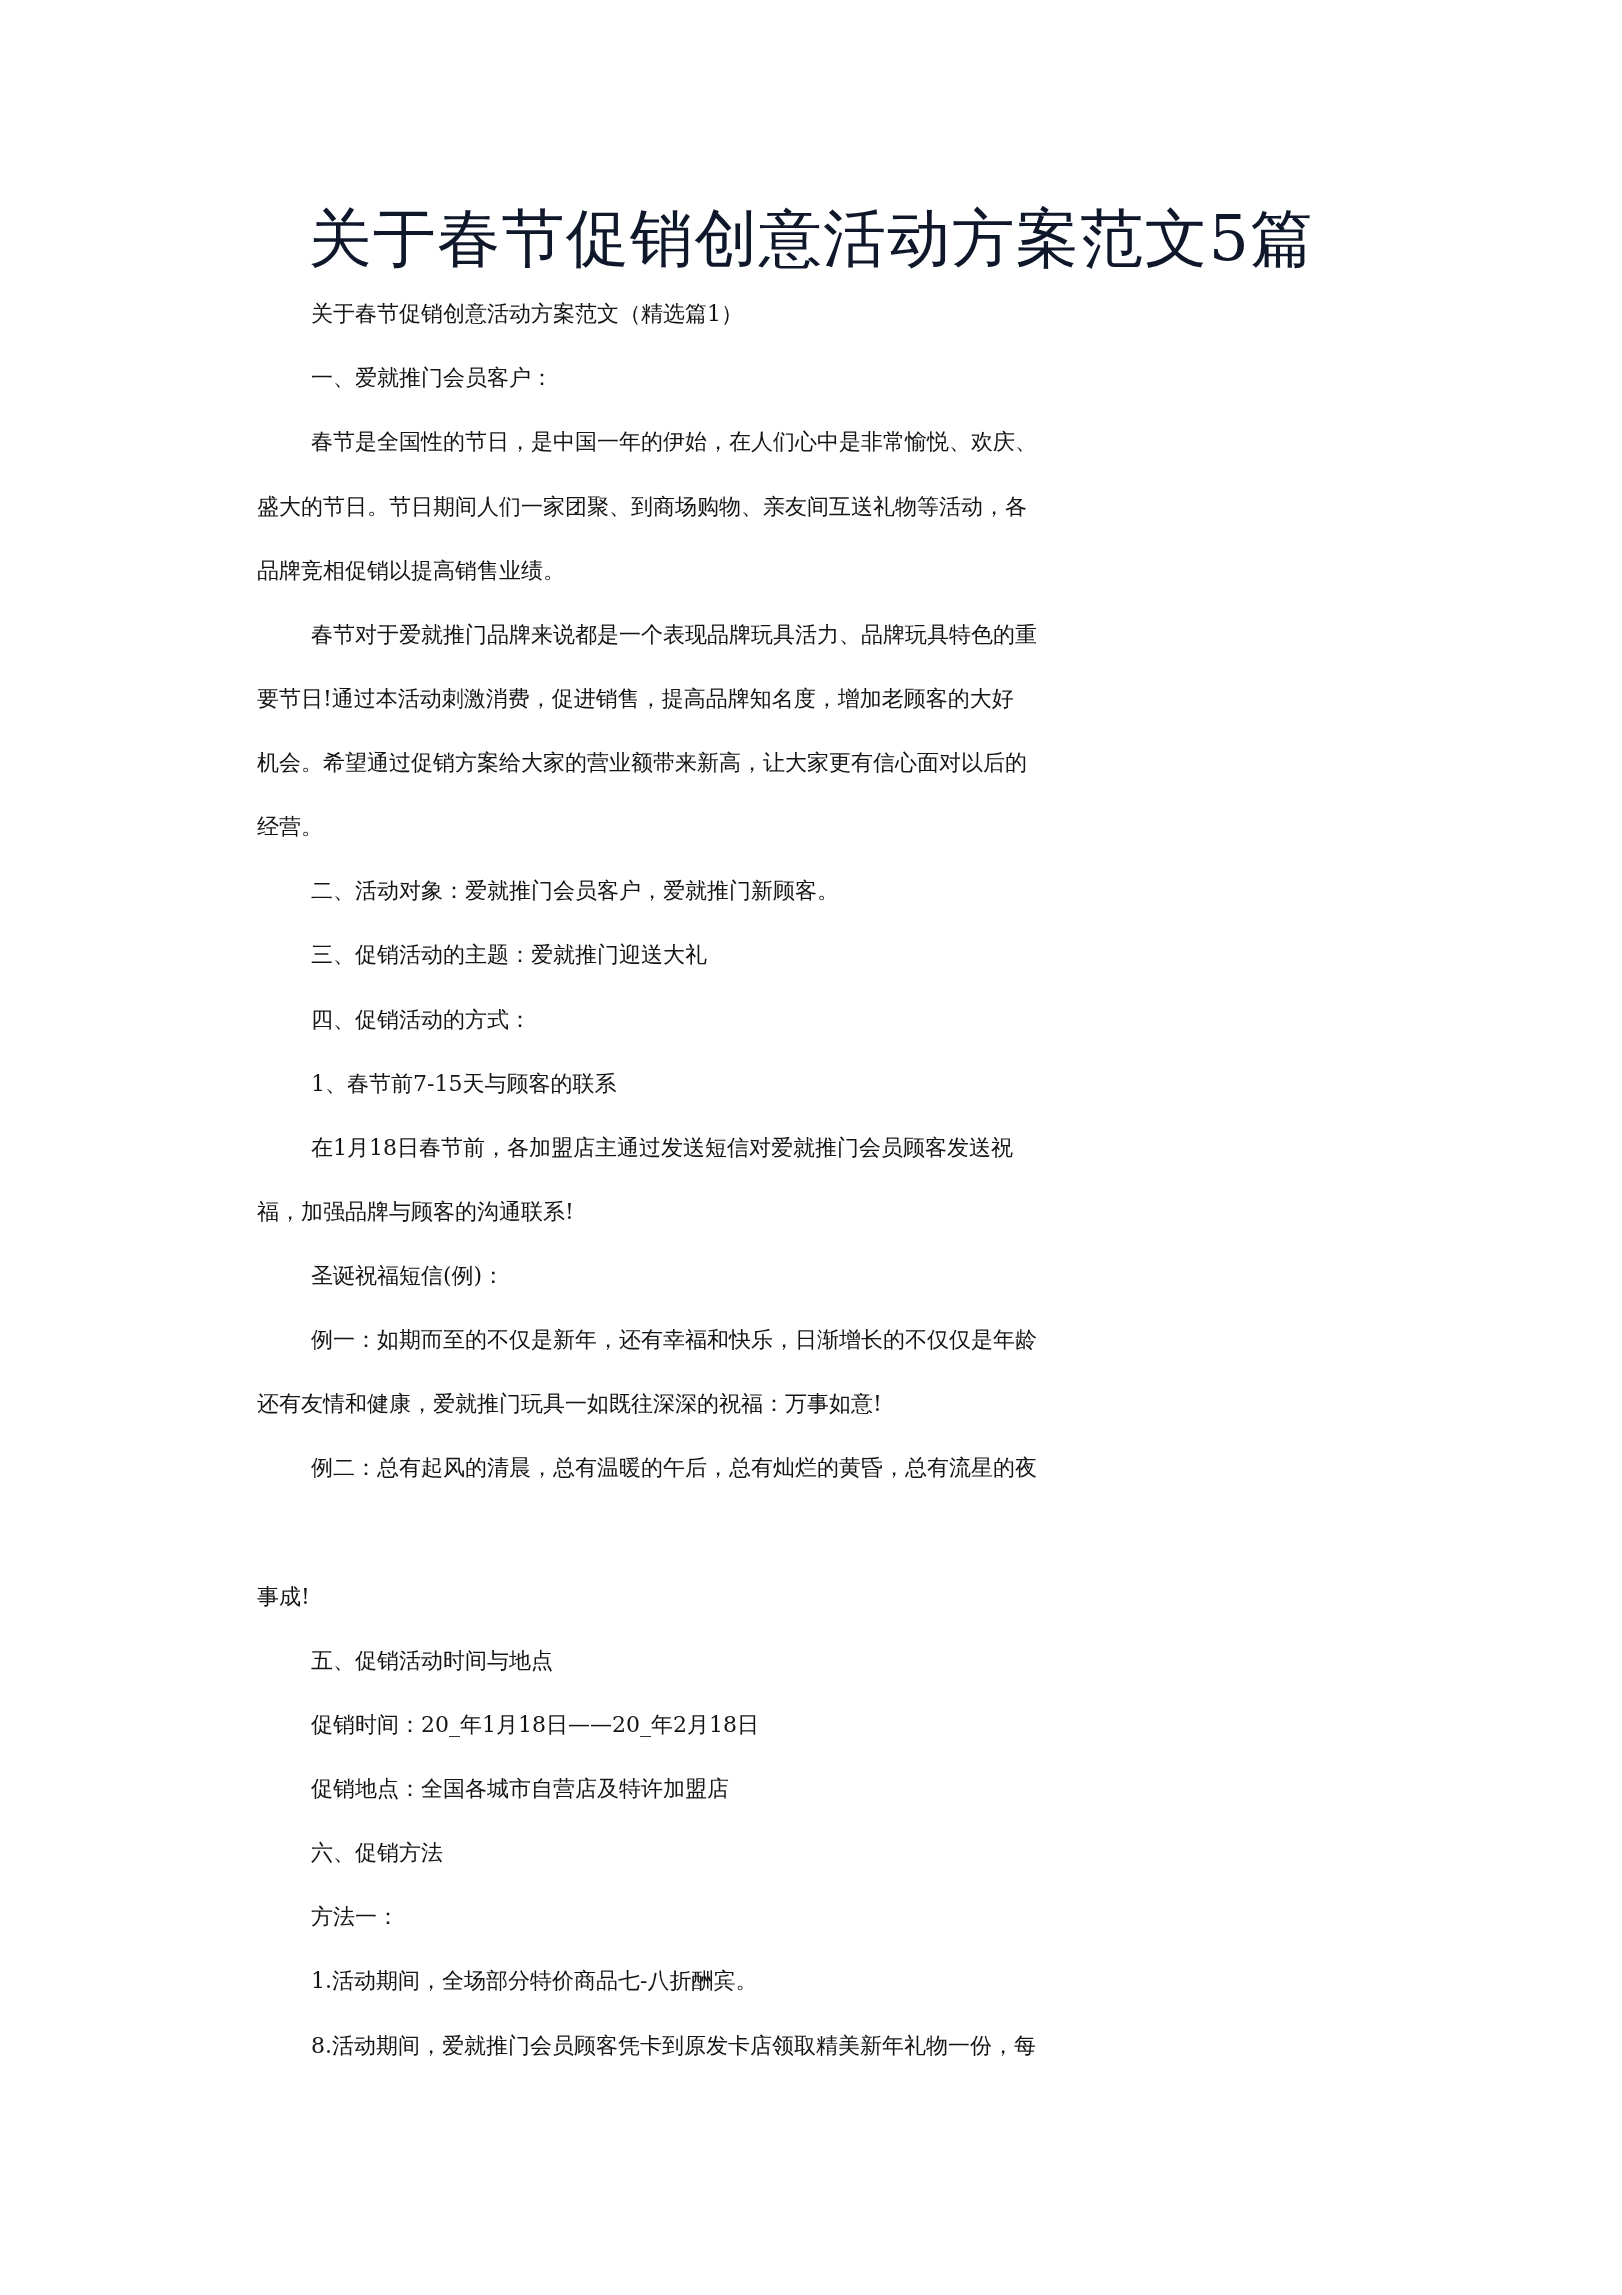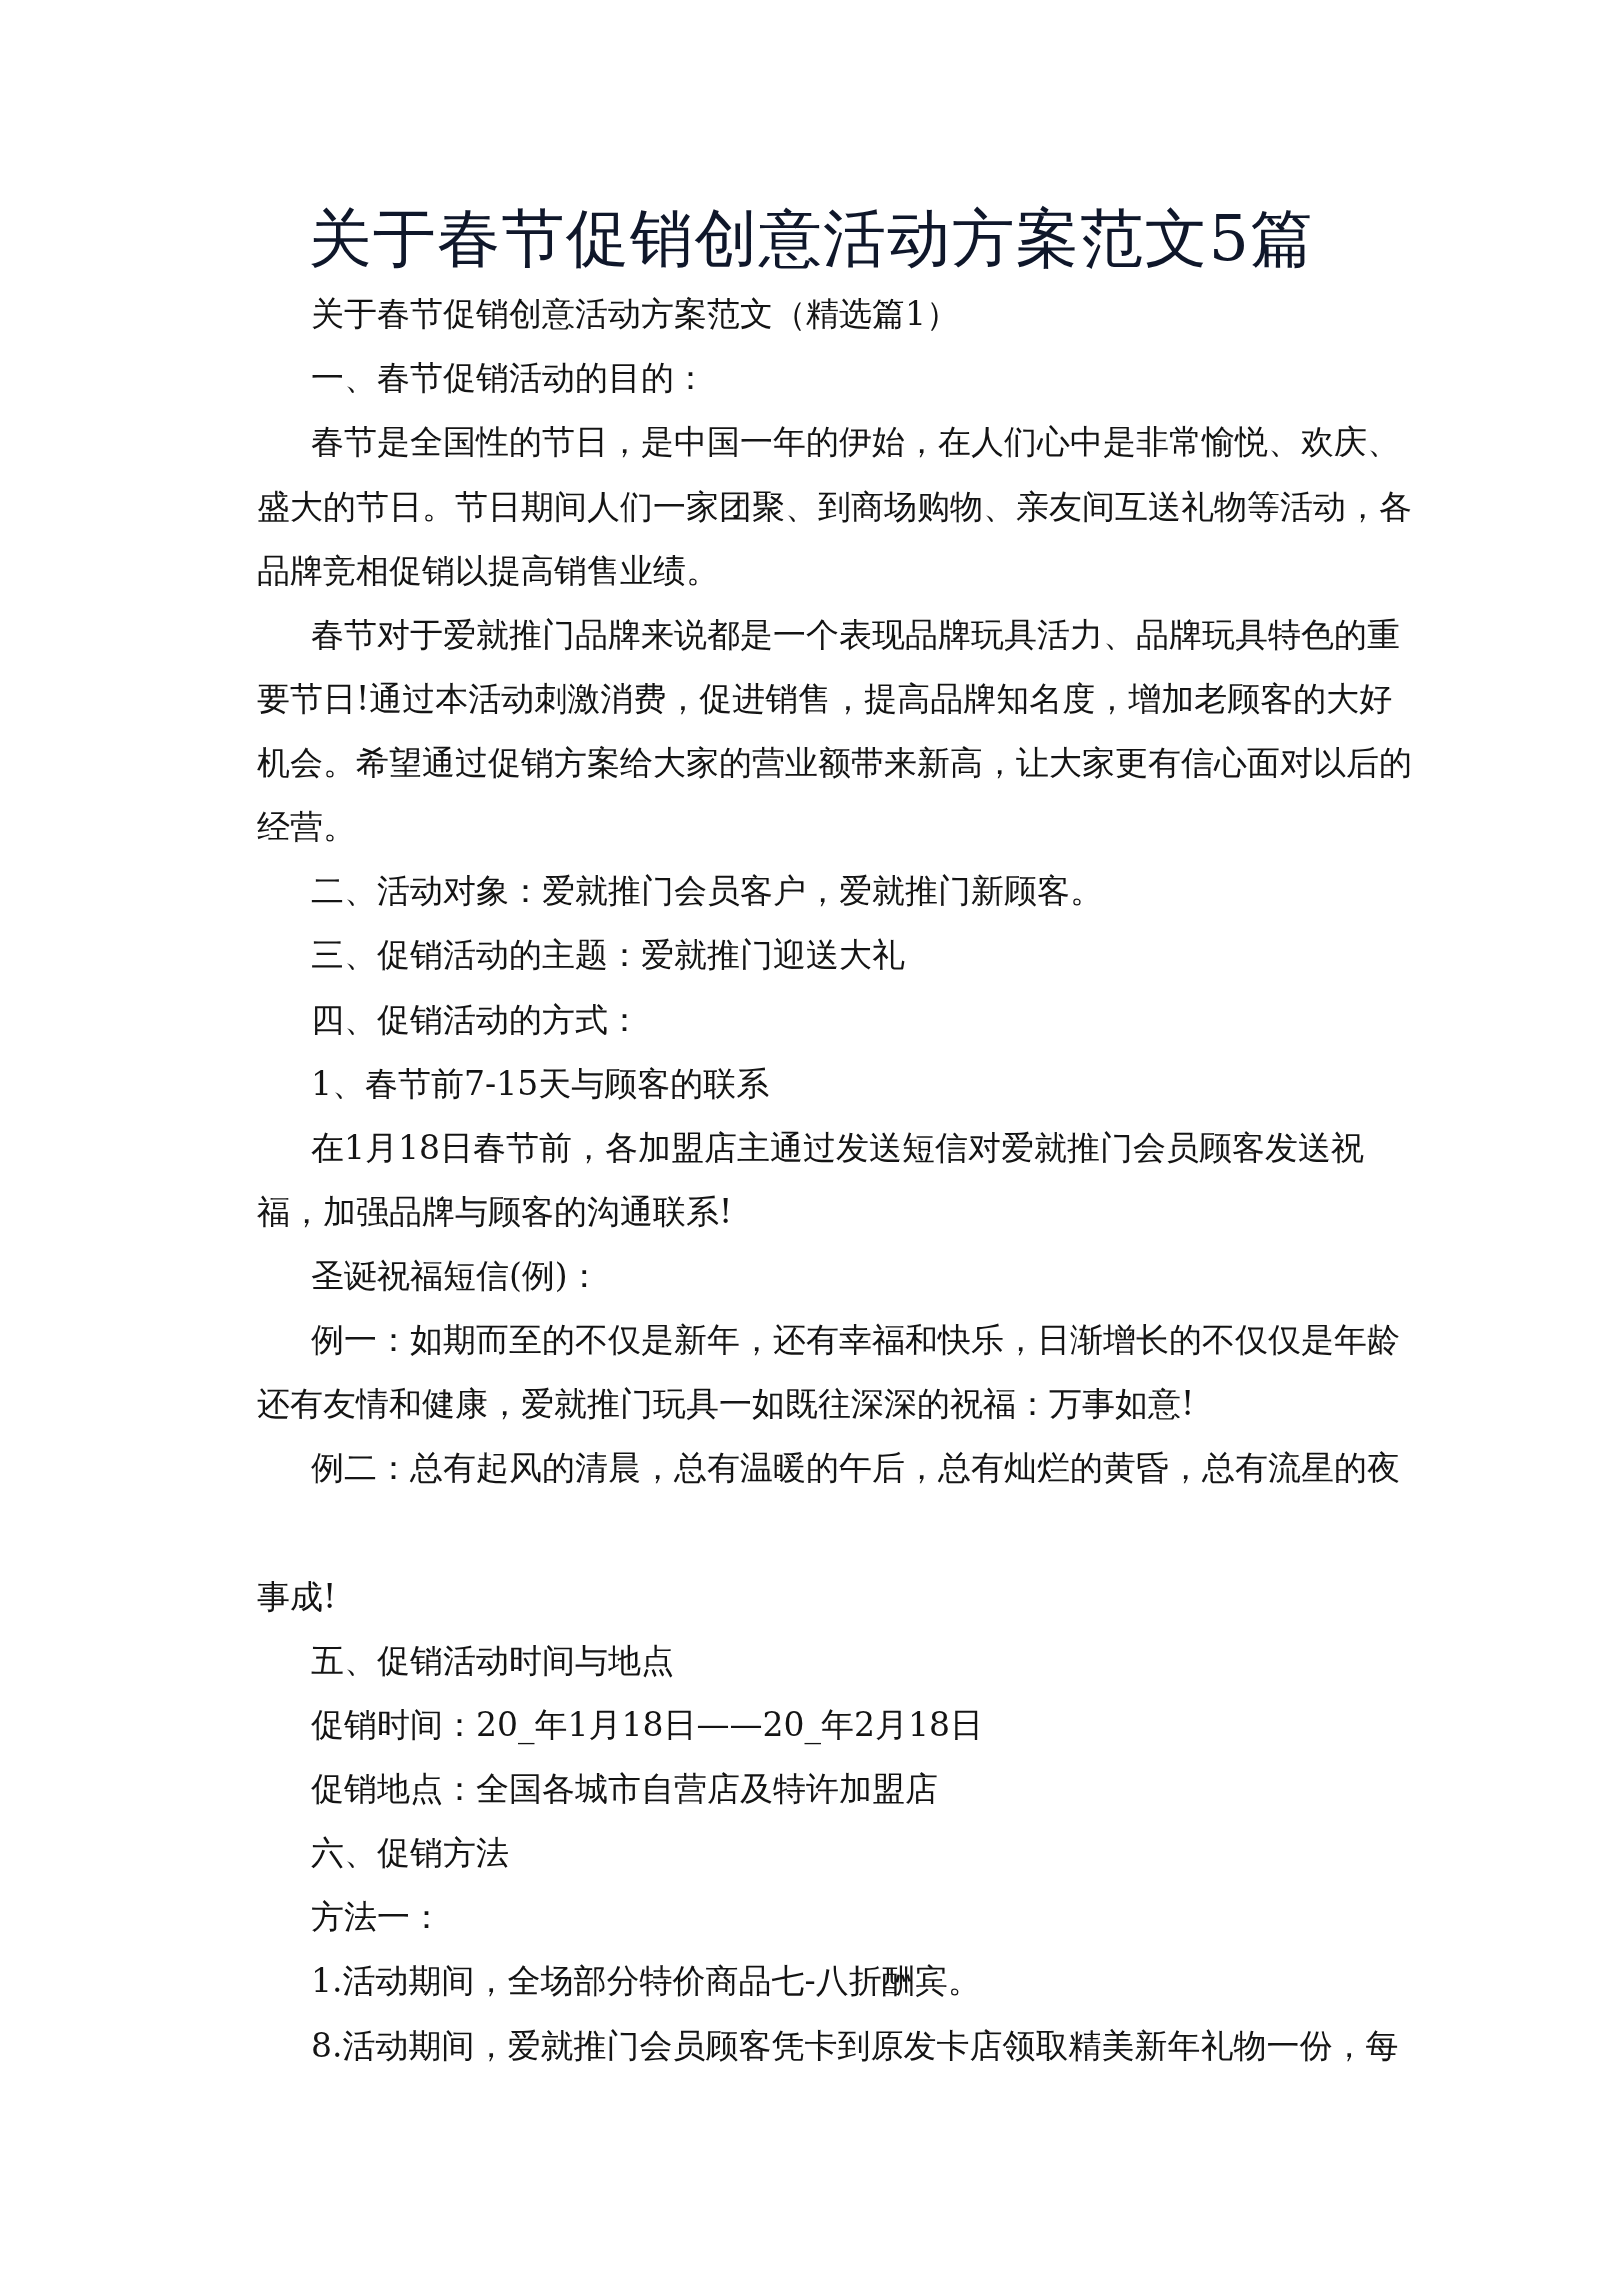--- a/index.html
+++ b/index.html
@@ -29,37 +29,37 @@
       top: 196px;
       text-align: center;
       font-size: 63px;
       line-height: 85px;
       font-family: "DejaVu Serif", "Liberation Serif", serif;
       color: #0f172a;
       letter-spacing: 1.3px;
     }
     .line {
       position: absolute;
-      font-size: 33px;
+      font-size: 22px;
       line-height: 42px;
       white-space: nowrap;
       color: #141414;
       font-family: "DejaVu Serif", "Liberation Serif", serif;
     }
     .indent { left: 311px; }
     .flush { left: 245px; margin-left: 12px; }
   </style>
 </head>
 <body>
 
 <div class="page">
   <div class="title">关于春节促销创意活动方案范文5篇</div>
 
   <div class="line indent" style="top:293px">关于春节促销创意活动方案范文（精选篇1）</div>
-  <div class="line indent" style="top:357px">一、春节促销活动的目的：</div>
+  <div class="line indent" style="top:357px">一、爱就推门会员客户：</div>
   <div class="line indent" style="top:421px">春节是全国性的节日，是中国一年的伊始，在人们心中是非常愉悦、欢庆、</div>
   <div class="line flush" style="top:486px">盛大的节日。节日期间人们一家团聚、到商场购物、亲友间互送礼物等活动，各</div>
   <div class="line flush" style="top:550px">品牌竞相促销以提高销售业绩。</div>
   <div class="line indent" style="top:614px">春节对于爱就推门品牌来说都是一个表现品牌玩具活力、品牌玩具特色的重</div>
   <div class="line flush" style="top:678px">要节日!通过本活动刺激消费，促进销售，提高品牌知名度，增加老顾客的大好</div>
   <div class="line flush" style="top:742px">机会。希望通过促销方案给大家的营业额带来新高，让大家更有信心面对以后的</div>
   <div class="line flush" style="top:806px">经营。</div>
   <div class="line indent" style="top:870px">二、活动对象：爱就推门会员客户，爱就推门新顾客。</div>
   <div class="line indent" style="top:934px">三、促销活动的主题：爱就推门迎送大礼</div>
   <div class="line indent" style="top:999px">四、促销活动的方式：</div>

